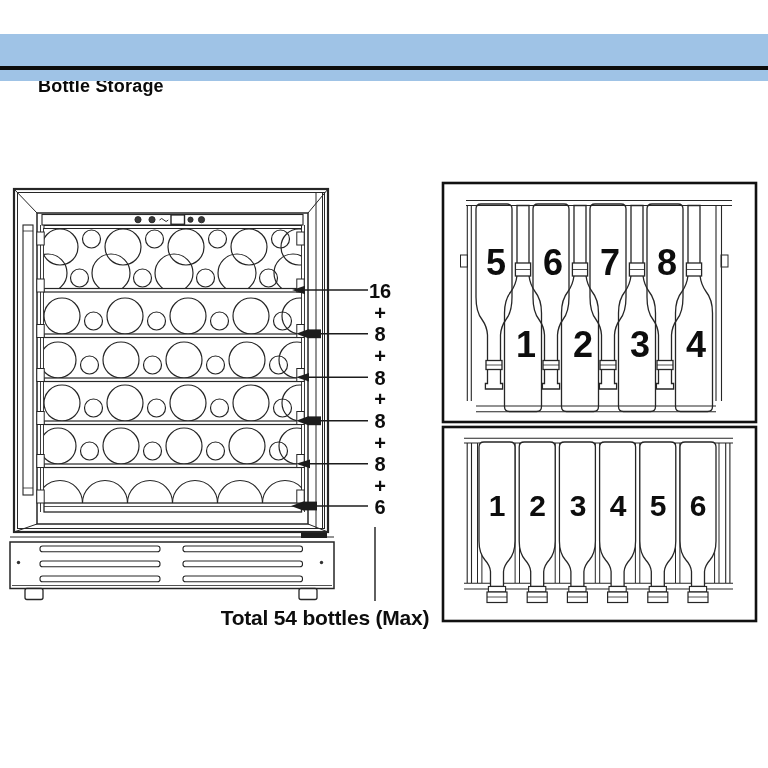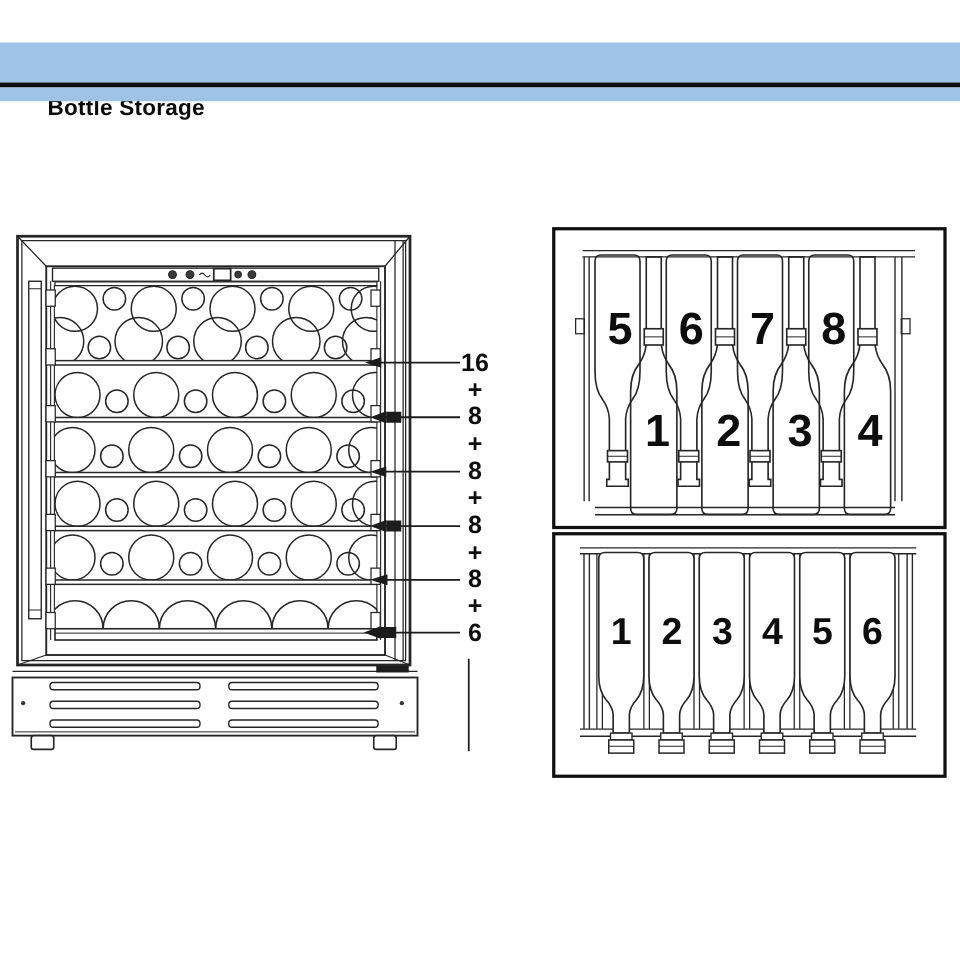--- a/index.html
+++ b/index.html
@@ -315,20 +315,21 @@
     <span class="num plus" style="left:380px;top:355.5px">+</span>
     <span class="num count" style="left:380px;top:377.5px">8</span>
     <span class="num plus" style="left:380px;top:399px">+</span>
     <span class="num count" style="left:380px;top:421px">8</span>
     <span class="num plus" style="left:380px;top:442.5px">+</span>
     <span class="num count" style="left:380px;top:464px">8</span>
     <span class="num plus" style="left:380px;top:485.5px">+</span>
     <span class="num count" style="left:380px;top:506.5px">6</span>
   </div>
 
+  <div class="total" style="left:325px;top:618px">Total 54 bottles (Max)</div>
 
   <div>
     <span class="num pnum-lg" style="left:496px;top:263px">5</span>
     <span class="num pnum-lg" style="left:553px;top:263px">6</span>
     <span class="num pnum-lg" style="left:610px;top:263px">7</span>
     <span class="num pnum-lg" style="left:667px;top:263px">8</span>
     <span class="num pnum-lg" style="left:526px;top:345px">1</span>
     <span class="num pnum-lg" style="left:583px;top:345px">2</span>
     <span class="num pnum-lg" style="left:640px;top:345px">3</span>
     <span class="num pnum-lg" style="left:696px;top:345px">4</span>

